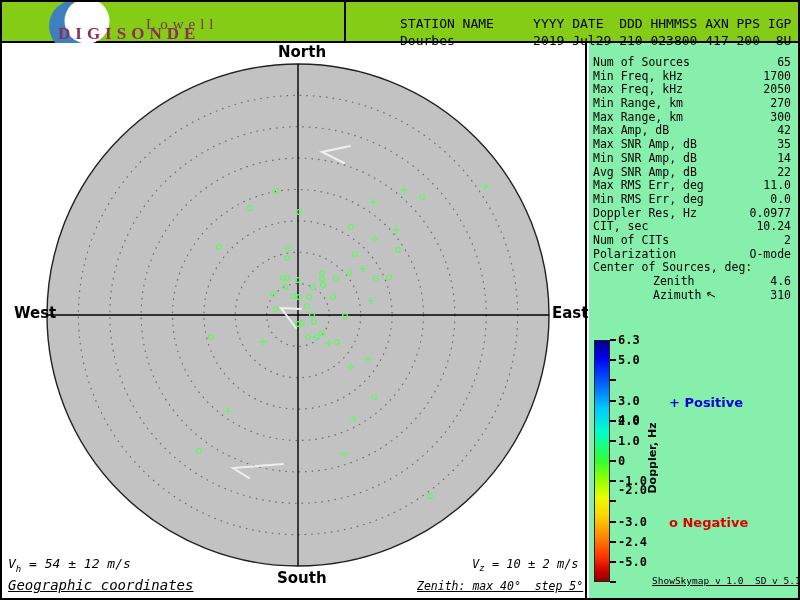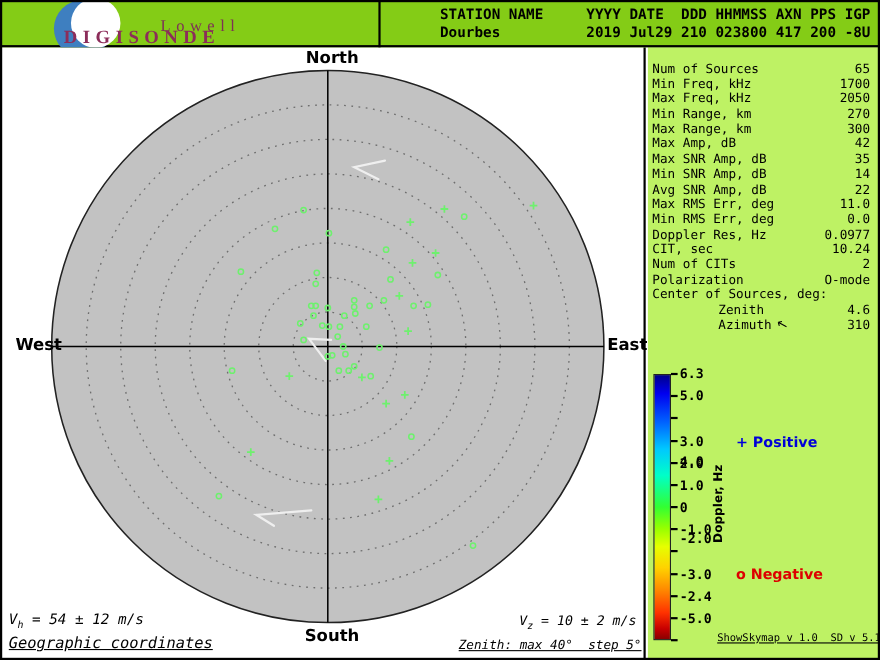--- a/index.html
+++ b/index.html
@@ -5,39 +5,39 @@
   * { margin:0; padding:0; box-sizing:border-box; }
   html,body { width:800px; height:600px; }
   body { position:relative; background:#fff; font-family:"DejaVu Sans Mono","Liberation Mono",monospace; color:#000; overflow:hidden; }
   .frame { position:absolute; inset:0; border:2px solid #000; pointer-events:none; z-index:50; }
 
   
   .header { position:absolute; left:0; top:0; width:800px; height:43px; background:#84cc16; border-bottom:2px solid #000; z-index:5; }
   .logo-box { position:absolute; left:0; top:0; width:346px; height:43px; border-right:2px solid #000; overflow:hidden; }
   .logo-top { position:absolute; left:146px; top:16px; font-family:"Liberation Serif","DejaVu Serif",serif; font-size:15px; letter-spacing:5px; color:#7E3355; }
   .logo-bottom { position:absolute; left:58px; top:26px; font-family:"Liberation Serif","DejaVu Serif",serif; font-size:17px; font-weight:bold; letter-spacing:5px; color:#8C2D5A; line-height:15px; }
-  .station-block { position:absolute; left:400px; top:5px; font-weight:bold; font-size:13px; line-height:17px; white-space:pre; }
+  .station-block { position:absolute; left:400px; top:15px; font-weight:normal; font-size:13px; line-height:17px; white-space:pre; }
 
   
   .map-panel { position:absolute; left:0; top:43px; width:587px; height:557px; border-right:2px solid #000; background:#fff; }
   .map-svg { position:absolute; left:0; top:0; }
   .compass { position:absolute; font-family:"DejaVu Sans","Liberation Sans",sans-serif; font-weight:bold; font-size:15px; }
   .c-north { left:278px; top:0px; }
   .c-south { left:277px; top:526px; }
   .c-west  { left:14px;  top:261px; }
   .c-east  { left:552px; top:261px; }
   .foot { position:absolute; font-style:italic; white-space:pre; }
   .f-vh  { left:8px; top:513px; font-size:13px; }
   .f-geo { left:8px; top:534px; font-size:14px; text-decoration:underline; }
   .f-vz  { left:472px; top:514px; font-size:12px; }
   .f-zen { left:417px; top:536px; font-size:11.5px; text-decoration:underline; }
   .foot sub { font-size:9px; }
 
   
-  .right-panel { position:absolute; left:589px; top:43px; width:211px; height:557px; background:#bef264; }
+  .right-panel { position:absolute; left:589px; top:43px; width:211px; height:557px; background:#86efac; }
   .stats { position:absolute; left:0; top:13px; width:208px; font-size:11.5px; }
   .stat-row { display:flex; height:13.7px; line-height:13.7px; padding-left:4px; padding-right:6px; white-space:pre; }
   .stat-row.indent { padding-left:64px; }
   .stat-label { flex:0 0 auto; }
   .stat-fill { flex:1 1 auto; }
   .stat-value { flex:0 0 auto; text-align:right; }
   .az-arrow { display:inline-block; margin-left:4px; }
 
   .colorbar { position:absolute; left:5px; top:297px; width:16px; height:242px; border:1px solid #222;
     background:linear-gradient(to bottom,

